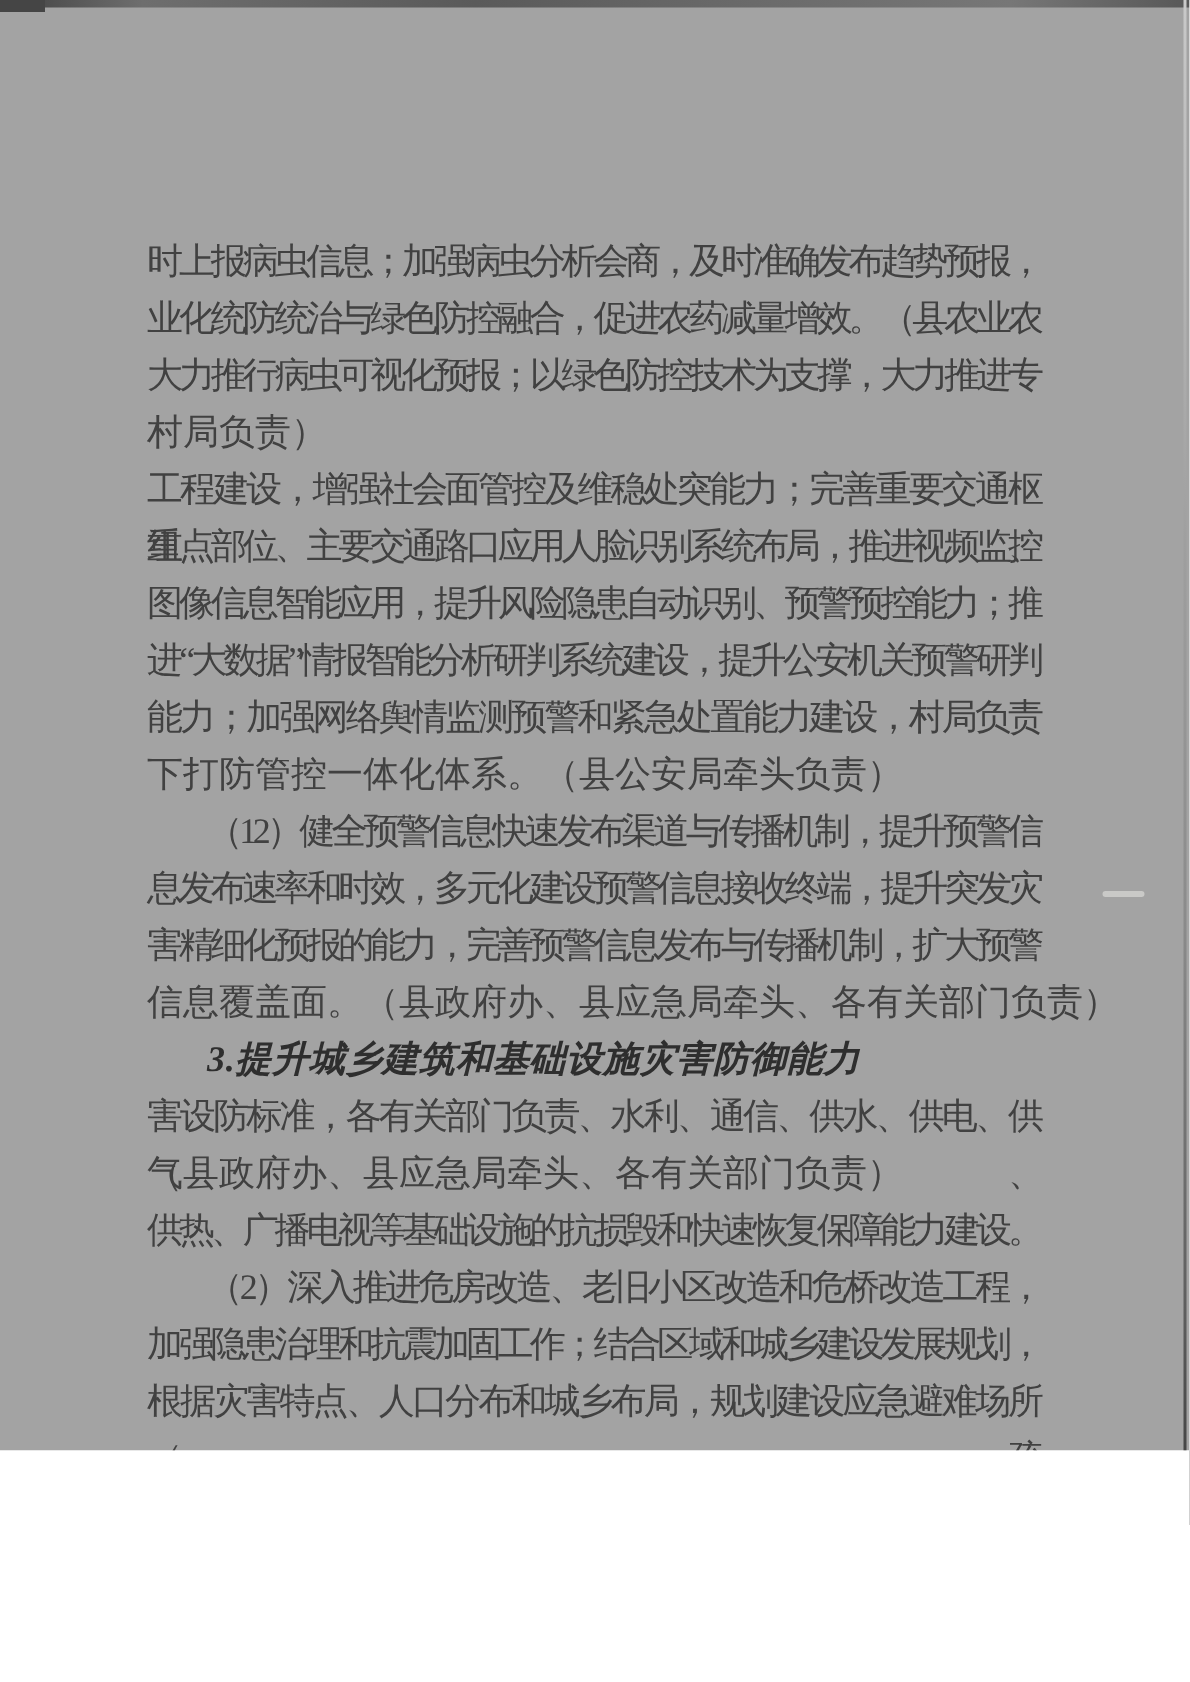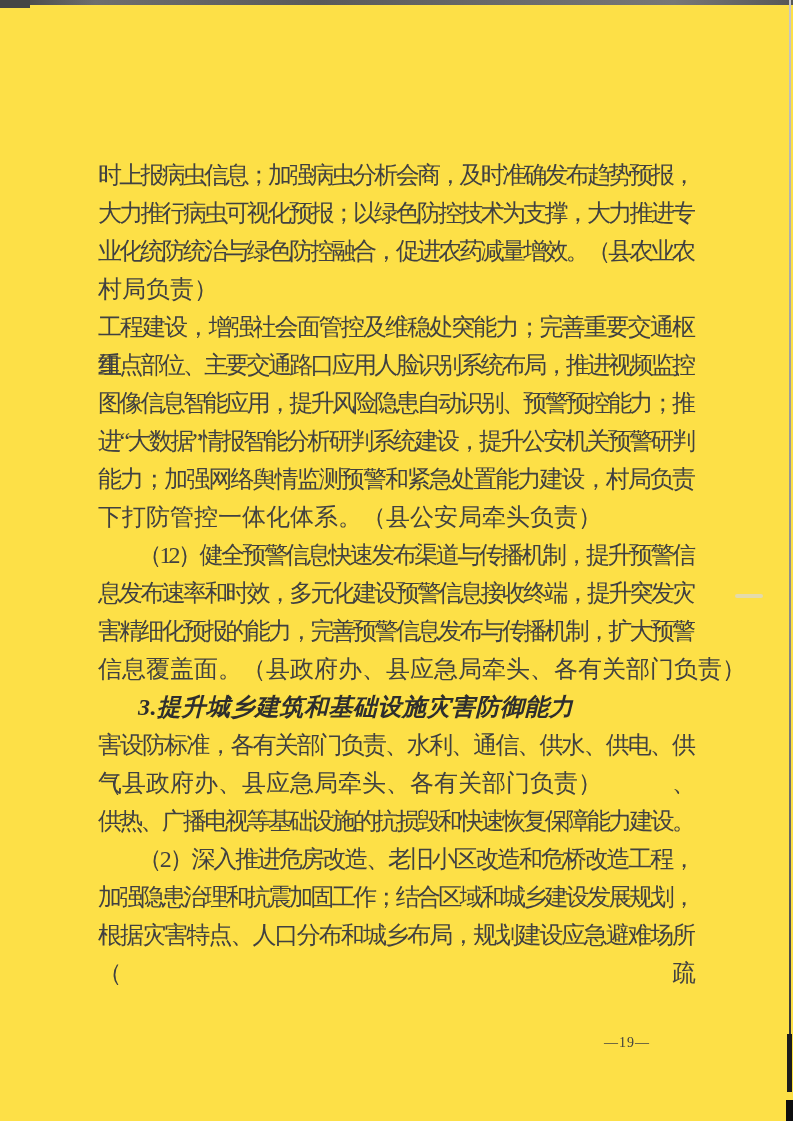--- a/index.html
+++ b/index.html
@@ -3,22 +3,22 @@
 <meta charset="utf-8">
 <style>
   html, body {
     margin: 0;
     padding: 0;
     background: #ffffff;
   }
   .page {
     position: relative;
     width: 793px;
-    height: 1121px;
-    background: #fde047;
+    height: 967px;
+    background: #a3a3a3;
     overflow: hidden;
     font-family: "Liberation Serif", serif;
   }
 
   
   .scan-strip-top {
     position: absolute;
     top: 0; left: 0;
     width: 100%; height: 5px;
     background: linear-gradient(90deg, #3f3f3f, #6e6e6e 12%, #5a5a5a 40%, #686868 60%, #777777 85%, #575757);
@@ -106,22 +106,22 @@
   <div class="scan-strip-top"></div>
   <div class="scan-corner-top-left"></div>
   <div class="scan-line-right"></div>
   <div class="scan-mark-br-upper"></div>
   <div class="scan-mark-br-lower"></div>
   <div class="scan-smudge"></div>
 
   <div class="doc-body" id="doc-body">
       <div class="paragraph body">
         <div class="line fill">时上报病虫信息；加强病虫分析会商，及时准确发布趋势预报，</div>
+        <div class="line fill">业化统防统治与绿色防控融合，促进农药减量增效。（县农业农</div>
         <div class="line fill">大力推行病虫可视化预报；以绿色防控技术为支撑，大力推进专</div>
-        <div class="line fill">业化统防统治与绿色防控融合，促进农药减量增效。（县农业农</div>
         <div class="line">村局负责）</div>
       </div>
       <div class="paragraph body">
         <div class="line fill">工程建设，增强社会面管控及维稳处突能力；完善重要交通枢纽、</div>
         <div class="line fill">重点部位、主要交通路口应用人脸识别系统布局，推进视频监控</div>
         <div class="line fill">图像信息智能应用，提升风险隐患自动识别、预警预控能力；推</div>
         <div class="line fill">进“大数据”情报智能分析研判系统建设，提升公安机关预警研判</div>
         <div class="line fill">能力；加强网络舆情监测预警和紧急处置能力建设，村局负责</div>
         <div class="line">下打防管控一体化体系。（县公安局牵头负责）</div>
       </div>

